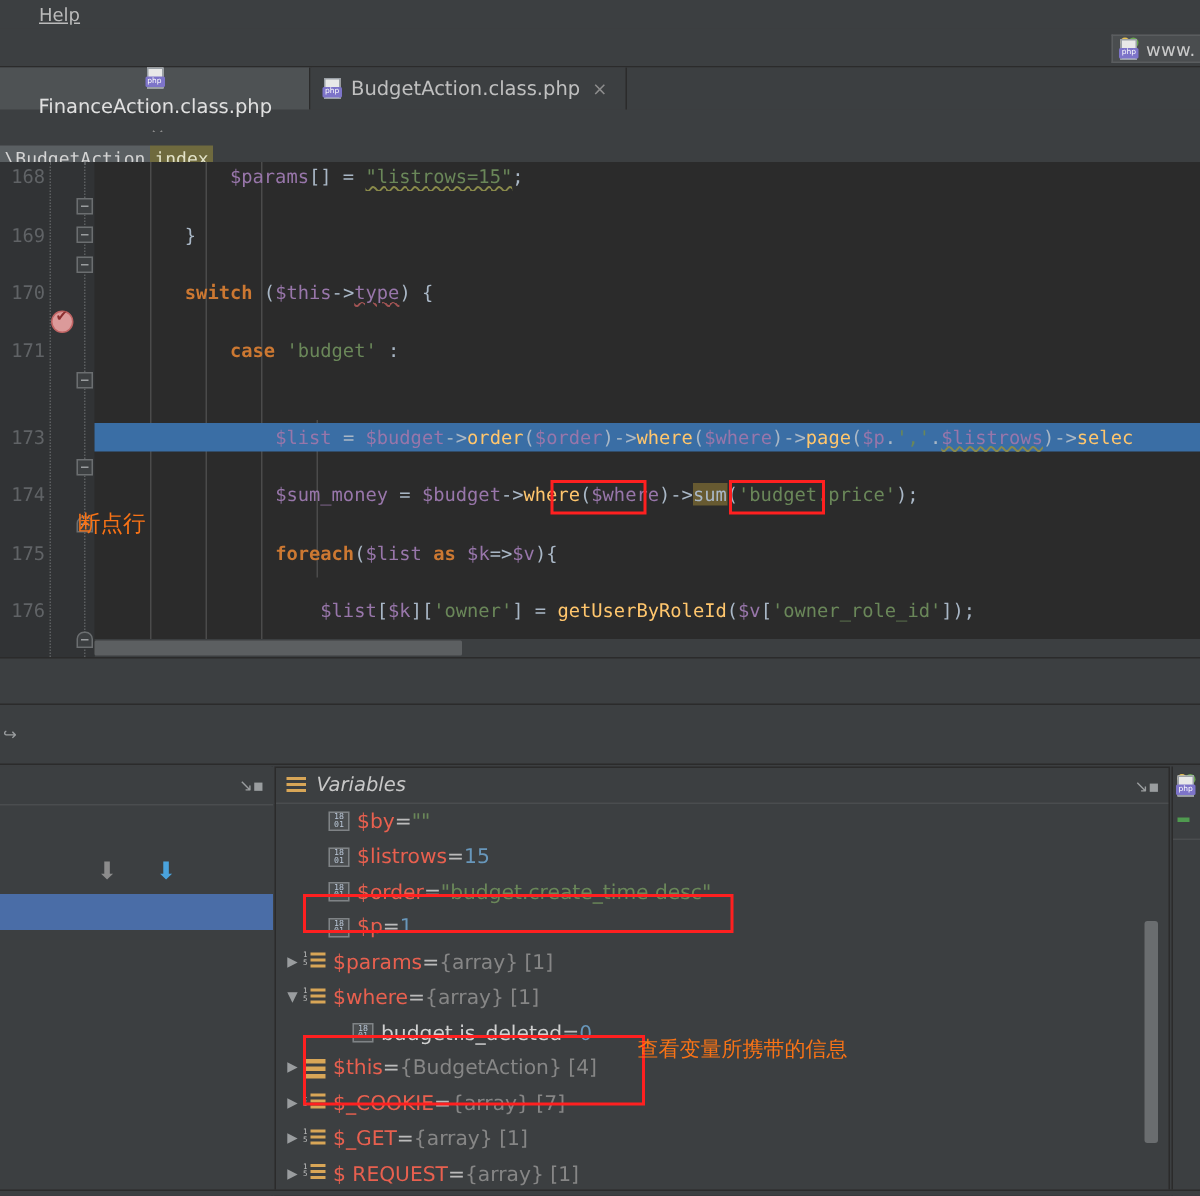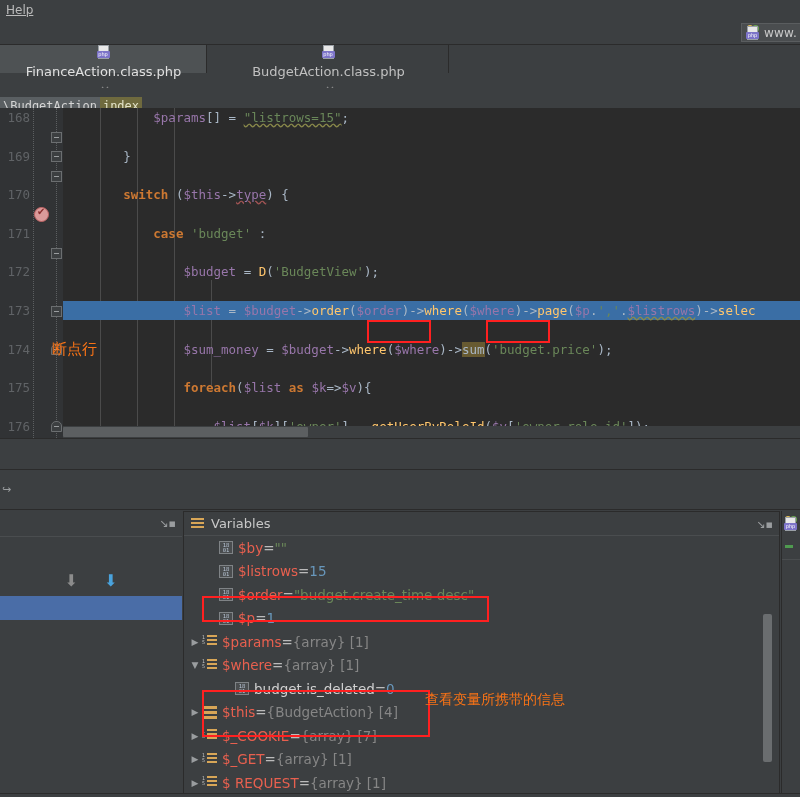--- a/index.html
+++ b/index.html
@@ -19,21 +19,21 @@
     height: 797px;
     background: #3c3f41;
   }
 
   
   .menubar {
     position: absolute; left: 0; top: 0;
     width: 800px; height: 20px;
     background: #3c3f41;
     display: flex; align-items: center;
-    padding-left: 0;
+    padding-left: 20px;
     border-bottom: 1px solid #3c3f41;
   }
   .menu-item {
     font-size: 12px;
     color: #bbbbbb;
     padding: 1px 6px;
     font-family: "DejaVu Sans", sans-serif;
   }
   .menu-item u { text-decoration: underline; }
 
@@ -324,20 +324,21 @@
     width: 597px; height: 286px;
     background: #3c3f41;
   }
   .vars-header {
     position: absolute; left: 0; top: 0;
     width: 597px; height: 25px;
     background: #3c3f41;
     display: flex; align-items: center;
     padding-left: 8px; gap: 7px;
     border-bottom: 1px solid #4a4d4f;
+    font-style: italic;
   }
   .vars-title {
     font-size: 13px; color: #c8c8c8;
   }
   .hamburger {
     width: 13px; height: 11px; position: relative; flex: 0 0 auto;
   }
   .hamburger span {
     position: absolute; left: 0; width: 13px; height: 2px;
     background: #d8a657;
@@ -482,21 +483,21 @@
 
   <div class="tabstrip">
     <div class="tab active" style="left:0; width:207px;">
       <span class="php-icon">
           <span class="sheet"></span>
           <span class="php-badge">php</span>
         </span>
       <span>FinanceAction.class.php</span>
       <span class="tab-close">×</span>
     </div>
-    <div class="tab inactive" style="left:208px; width:241px;flex-direction:column;">
+    <div class="tab inactive" style="left:208px; width:210px;">
       <span class="php-icon">
           <span class="sheet"></span>
           <span class="php-badge">php</span>
         </span>
       <span>BudgetAction.class.php</span>
       <span class="tab-close">×</span>
     </div>
   </div>
 
   <div class="breadcrumbs">
@@ -539,24 +540,20 @@
       <div class="row" style="top:38.6px;">
         <span class="lineno">170</span>
         <span class="codetext"><span class="pl">        </span><span class="kw">switch</span><span class="pl"> (</span><span class="var">$this</span><span class="pl">-&gt;</span><span class="var wavyred">type</span><span class="pl">) {</span></span>
       </div>
 
       <div class="row" style="top:57.9px;">
         <span class="lineno">171</span>
         <span class="codetext"><span class="pl">            </span><span class="kw">case</span><span class="pl"> </span><span class="str">'budget'</span><span class="pl"> :</span></span>
       </div>
 
-      <div class="row" style="top:77.2px;">
-        <span class="lineno">172</span>
-        <span class="codetext"><span class="pl">                </span><span class="var">$budget</span><span class="pl"> = </span><span class="fn">D</span><span class="pl">(</span><span class="str">'BudgetView'</span><span class="pl">);</span></span>
-      </div>
 
       <div class="row highlight" style="top:96.5px;">
         <div class="sel-strip"></div>
         <span class="lineno">173</span>
         <span class="codetext"><span class="pl">                </span><span class="var">$list</span><span class="pl"> = </span><span class="var">$budget</span><span class="pl">-&gt;</span><span class="fn">order</span><span class="pl">(</span><span class="var">$order</span><span class="pl">)-&gt;</span><span class="fn">where</span><span class="pl">(</span><span class="var">$where</span><span class="pl">)-&gt;</span><span class="fn">page</span><span class="pl">(</span><span class="var">$p</span><span class="pl">.</span><span class="str">','</span><span class="pl">.</span><span class="var wavy">$listrows</span><span class="pl">)-&gt;</span><span class="fn">selec</span></span>
       </div>
 
       <div class="row" style="top:115.8px;">
         <span class="lineno">174</span>
         <span class="codetext"><span class="pl">                </span><span class="var">$sum_money</span><span class="pl"> = </span><span class="var">$budget</span><span class="pl">-&gt;</span><span class="fn">where</span><span class="pl">(</span><span class="var">$where</span><span class="pl">)-&gt;</span><span class="sumhl">sum</span><span class="pl">(</span><span class="str">'budget.price'</span><span class="pl">);</span></span>

